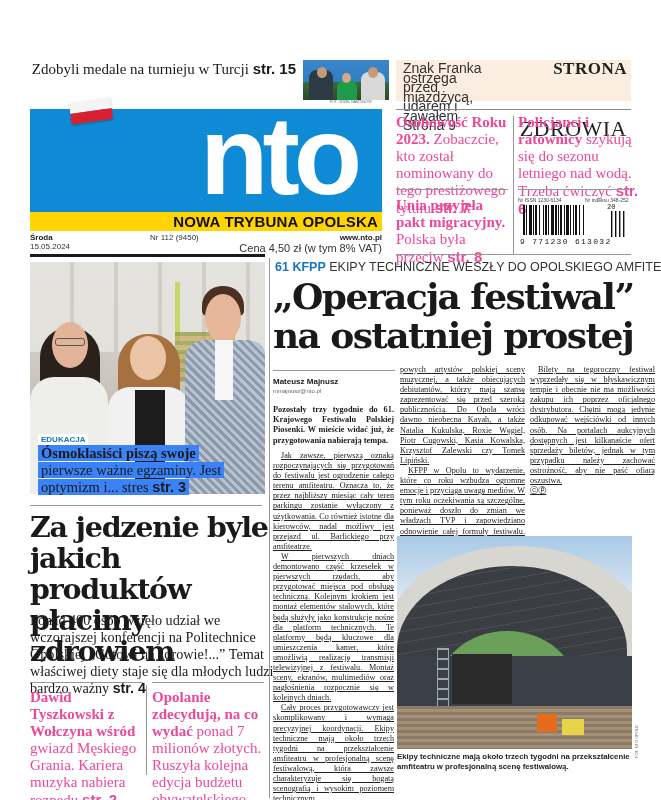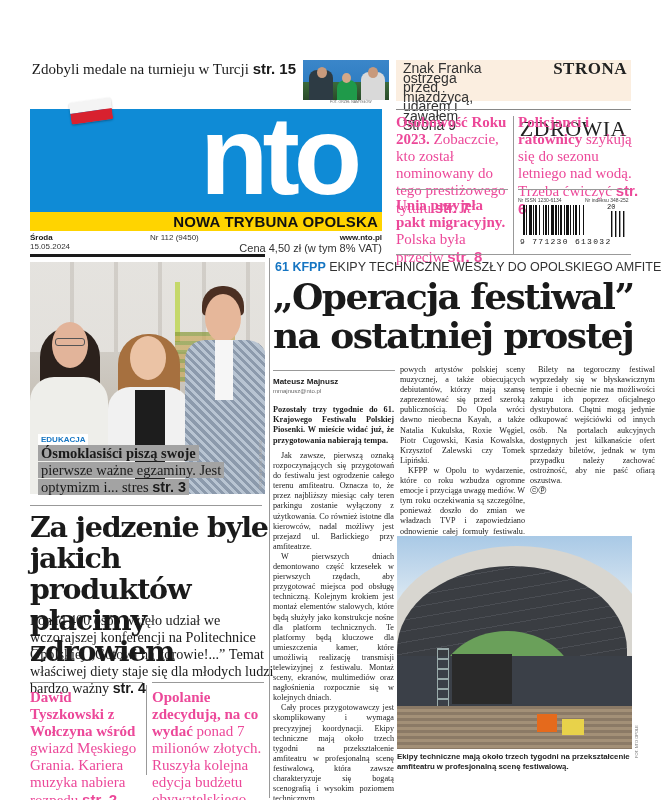--- a/index.html
+++ b/index.html
@@ -50,41 +50,41 @@
   #indeks { left: 585px; top: 197px; font-family: "Liberation Sans", sans-serif; font-size: 5px; color: #444; }
   #barcode { left: 523px; top: 205px; width: 102px; height: 34px; }
   #barcode-num { left: 520px; top: 237px; font-family: "Liberation Mono", monospace; font-size: 8px; letter-spacing: 1.3px; }
   #barcode-addon { left: 607px; top: 203px; font-family: "Liberation Mono", monospace; font-size: 7px; }
 
   
   #thick-rule { left: 30px; top: 254px; width: 235px; height: 3px; background: #1a1a1a; }
   #edu-photo { left: 30px; top: 262px; width: 235px; height: 232px; overflow: hidden; background: linear-gradient(180deg,#d8d6d1 0%,#cfcbc4 40%,#b7ad9e 100%); }
   #edu-credit { left: 258px; top: 440px; font-size: 4px; color: #aaa; font-family: "Liberation Sans", sans-serif; writing-mode: vertical-rl; transform: rotate(180deg); }
   #edu-tag { left: 38px; top: 434px; background: #fff; padding: 1px 3px; font-family: "Liberation Sans", sans-serif; font-weight: bold; font-size: 8px; color: #1575c2; }
-  .hl-bg { background: #a3a3a3; padding: 0 3px; box-decoration-break: clone; -webkit-box-decoration-break: clone; }
+  .hl-bg { background: #3b82f6; padding: 0 3px; box-decoration-break: clone; -webkit-box-decoration-break: clone; }
   #edu-text { left: 38px; top: 445px; width: 212px; font-family: "Liberation Serif", serif; font-size: 14.5px; line-height: 17px; }
 
   #rule-left { left: 30px; top: 505px; width: 232px; height: 1px; background: #999; }
   #food-title { left: 30px; top: 512px; width: 240px; font-family: "DejaVu Serif", serif; font-weight: bold; font-size: 28.5px; line-height: 31px; letter-spacing: -1.2px; color: #1a1a1a; }
   #food-lead { left: 30px; top: 612px; width: 245px; font-family: "Liberation Serif", serif; font-size: 14.2px; line-height: 17px; }
 
   #rule-bl1 { left: 30px; top: 682px; width: 113px; height: 1px; background: #999; }
   #rule-bl2 { left: 152px; top: 682px; width: 112px; height: 1px; background: #999; }
   #vdiv2 { left: 146px; top: 685px; width: 1px; height: 90px; background: #999; }
   #t-dawid { left: 30px; top: 689px; width: 115px; }
   #t-opolanie { left: 152px; top: 689px; width: 118px; }
 
   
   #vdiv-main { left: 269px; top: 258px; width: 1px; height: 540px; background: #999; }
   #kicker { left: 275px; top: 260px; font-family: "Liberation Sans", sans-serif; font-size: 12.5px; color: #333; white-space: nowrap; }
   #kicker .blue { color: #1575c2; font-weight: bold; }
   #main-title { left: 273px; top: 277px; width: 380px; font-family: "DejaVu Serif", serif; font-weight: bold; font-size: 36px; line-height: 39px; letter-spacing: -1.6px; color: #1a1a1a; }
 
   .body-col { font-family: "Liberation Serif", serif; font-size: 8.2px; line-height: 10.1px; color: #222; text-align: justify; hyphens: auto; }
-  .body-col p { text-indent: 8px; }
+  .body-col p { text-indent: 8px; text-decoration: underline; }
   .body-col p.noind { text-indent: 0; }
   #author { left: 273px; top: 377px; font-family: "Liberation Sans", sans-serif; font-size: 8px; font-weight: bold; }
   #author-email { left: 273px; top: 388px; font-family: "Liberation Sans", sans-serif; font-size: 6px; color: #666; }
   #lead { left: 273px; top: 405px; width: 121px; font-family: "Liberation Serif", serif; font-weight: bold; font-size: 8.3px; line-height: 10.2px; text-align: justify; }
   #col1 { left: 273px; top: 451px; width: 121px; }
   #col2 { left: 400px; top: 365px; width: 125px; }
   #col3 { left: 530px; top: 365px; width: 125px; }
 
   #amphi { left: 397px; top: 536px; width: 235px; height: 213px; overflow: hidden; background: linear-gradient(180deg,#a9c9e6 0%,#dbe8f2 30%,#d9dcde 100%); }
   #amphi-credit { left: 634px; top: 725px; font-size: 4px; color: #777; font-family: "Liberation Sans", sans-serif; writing-mode: vertical-rl; transform: rotate(180deg); }

